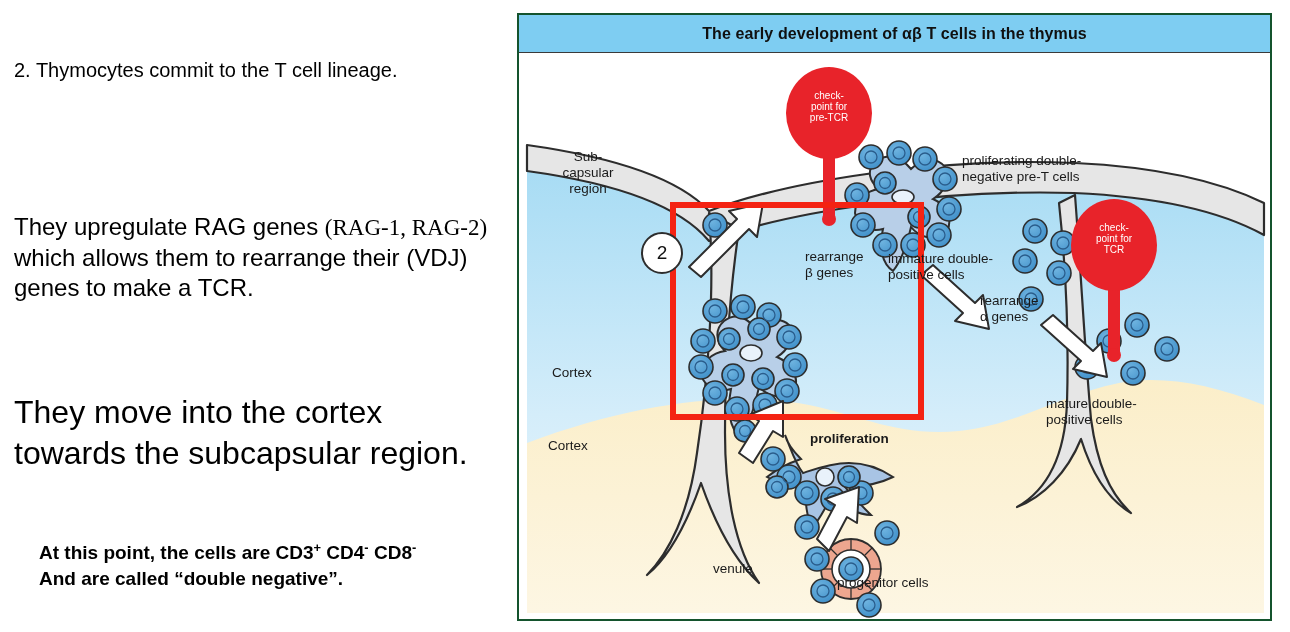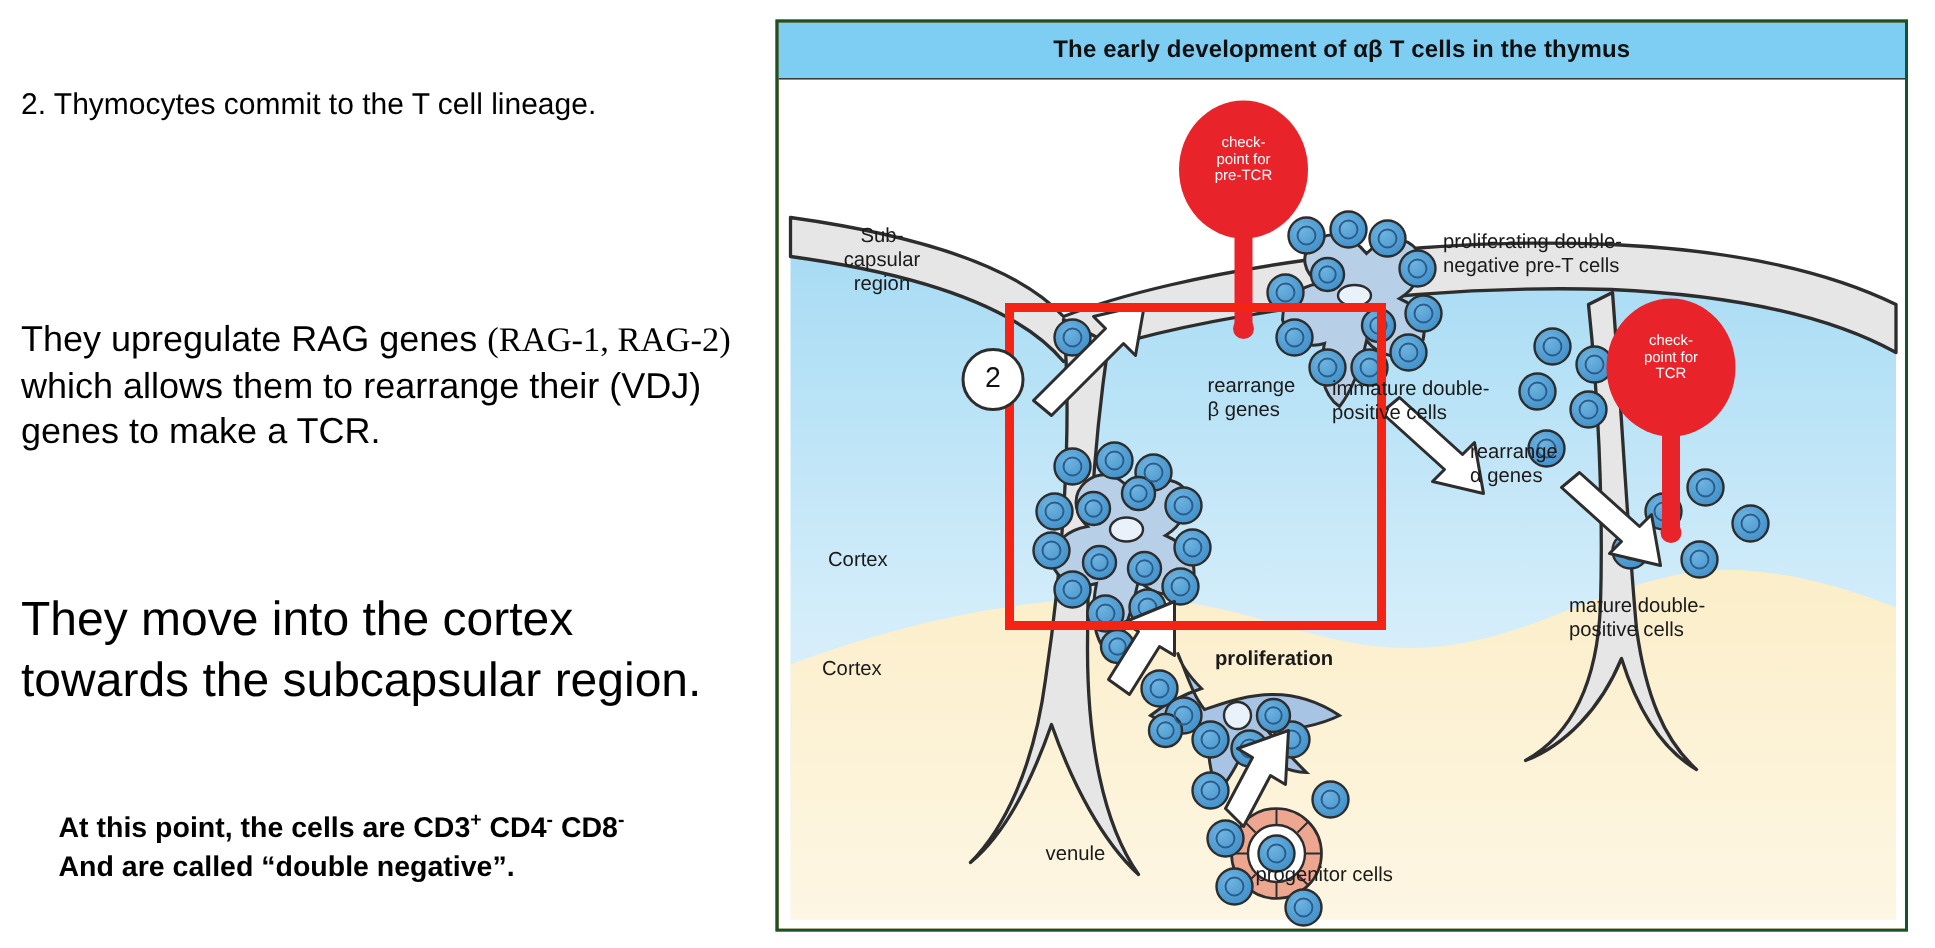--- a/index.html
+++ b/index.html
@@ -367,18 +367,18 @@
 β genes</div>
     <div class="fig-label" style="left:443px;top:100px;">proliferating double-
 negative pre-T cells</div>
     <div class="fig-label" style="left:369px;top:198px;">immature double-
 positive cells</div>
     <div class="fig-label" style="left:461px;top:240px;">rearrange
 α genes</div>
     <div class="fig-label" style="left:527px;top:343px;">mature double-
 positive cells</div>
     <div class="fig-label" style="left:291px;top:378px;font-weight:bold;">proliferation</div>
-    <div class="fig-label" style="left:178px;top:508px;">venule</div>
+    <div class="fig-label" style="left:194px;top:508px;">venule</div>
     <div class="fig-label" style="left:318px;top:522px;">progenitor cells</div>
 
     <div id="step-number" style="left:126px;top:183px;">2</div>
   </div>
 </div>
 
 </body></html>

